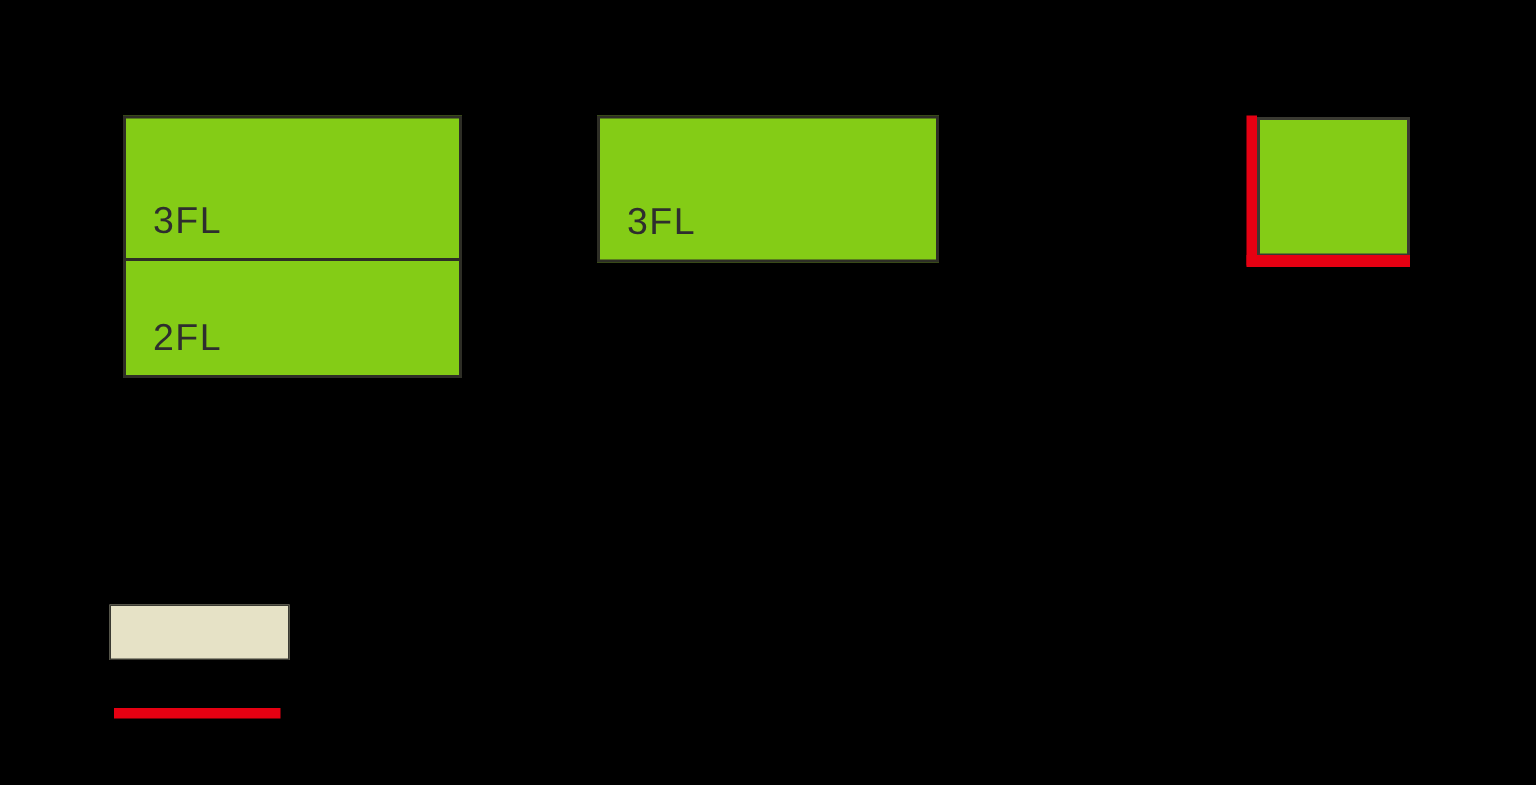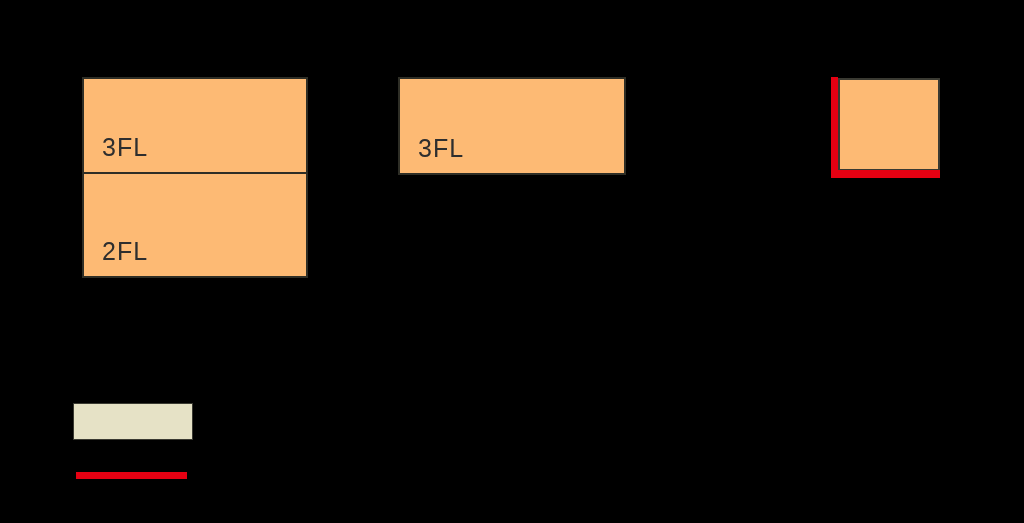--- a/index.html
+++ b/index.html
@@ -10,38 +10,38 @@
   .canvas {
     position: relative;
     width: 1024px;
     height: 523px;
     background: #000000;
     overflow: hidden;
     font-family: "Liberation Sans", sans-serif;
   }
   .floor {
     position: absolute;
-    background: #fdba74;
+    background: #84cc16;
     border: 2px solid #2e2e26;
     box-sizing: border-box;
     text-align: center;
   }
   .floor-label {
     position: absolute;
     left: 18px;
     bottom: 12px;
     font-size: 25px;
     font-weight: 500;
     color: #2e2e2e;
     letter-spacing: 1px;
     line-height: 1;
   }
   
   .floor.l3 { left: 82px;  top: 77px;  width: 226px; height: 97px; }
-  .floor.l2 { left: 82px;  top: 172px; width: 226px; height: 106px; }
+  .floor.l2 { left: 82px;  top: 172px; width: 226px; height: 80px; }
   .floor.l1 { left: 82px;  top: 264px; width: 226px; height: 98px; }
   
   .floor.m3 { left: 398px; top: 77px;  width: 228px; height: 98px; }
   
   .floor.r1 { left: 838px; top: 78px;  width: 102px; height: 93px; border-color: #3a3a32; }
   .red-bar {
     position: absolute;
     background: #e60012;
   }
   .red-bar.vert  { left: 831px; top: 77px;  width: 7px;   height: 100px; }

